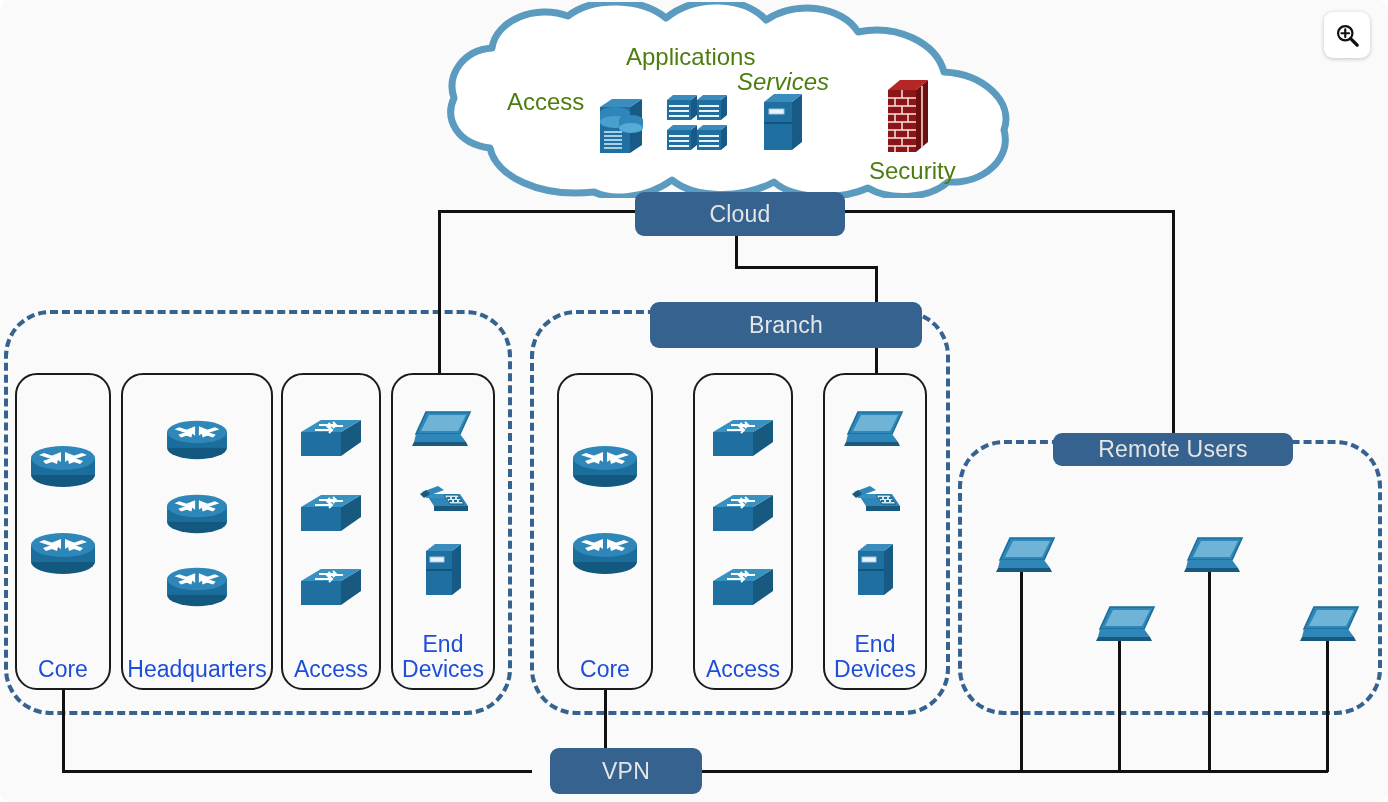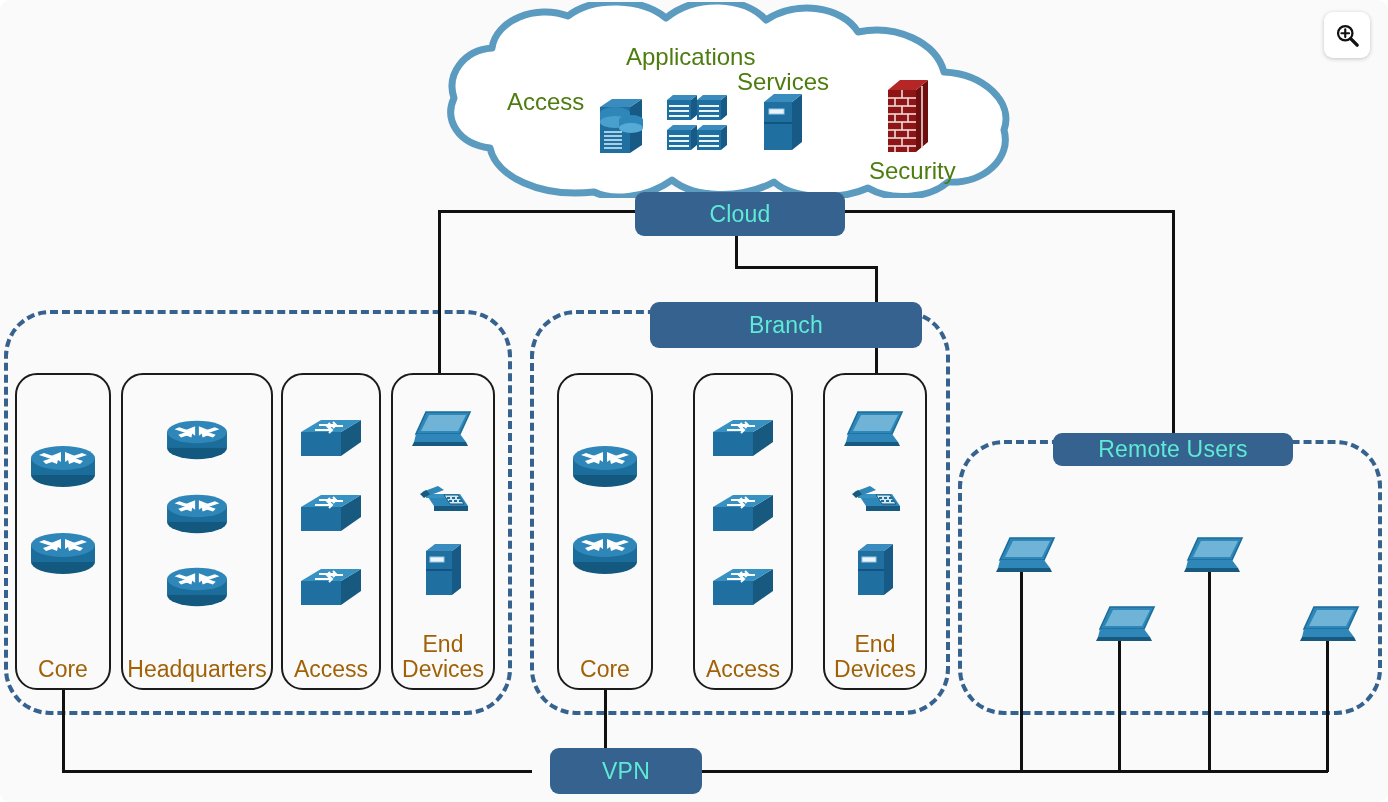--- a/index.html
+++ b/index.html
@@ -7,21 +7,21 @@
   #canvas{
     position:relative;width:1388px;height:802px;
     background:#fafafa;
     border-radius:10px;
     overflow:hidden;
   }
   
   .pill{
     position:absolute;
     background:#35628F;
-    color:#5eead4;
+    color:#e5e5e5;
     border-radius:9px;
     display:flex;align-items:center;justify-content:center;
     font-size:23px;
     letter-spacing:.2px;
     z-index:40;
     box-sizing:border-box;
   }
   
   .zone{
     position:absolute;
@@ -36,21 +36,21 @@
     border:2.5px solid #1b1b1b;
     border-radius:22px;
     background:transparent;
     box-sizing:border-box;
     z-index:20;
   }
   .subbox .sb-label{
     position:absolute;
     left:0;right:0;bottom:6px;
     text-align:center;
-    color:#a16207;
+    color:#1d4ed8;
     font-size:23px;
     line-height:25px;
     white-space:pre-line;
   }
   .sb-icons{
     position:absolute;left:0;right:0;top:0;bottom:46px;
     display:flex;flex-direction:column;align-items:center;justify-content:space-evenly;
   }
   .sb-icons.two{justify-content:center;gap:40px;}
   
@@ -101,21 +101,21 @@
              C 540,72 570,100 560,128
              C 568,156 540,182 504,180
              C 486,196 448,200 424,186
              C 392,200 348,196 330,180
              C 296,198 250,196 228,178
              C 200,198 166,198 150,190 Z" fill="#ffffff" stroke="#5B9BC0" stroke-width="7" stroke-linejoin="round"></path>
   </svg>
 
   <div class="cloud-label" style="left:507px;top:88px;">Access</div>
   <div class="cloud-label" style="left:626px;top:43px;">Applications</div>
-  <div class="cloud-label" style="left:737px;top:68px;">Services</div>
+  <div class="cloud-label" style="left:737px;top:68px;font-style:italic;">Services</div>
   <div class="cloud-label" style="left:869px;top:157px;">Security</div>
 
   <svg style="position:absolute;left:594px;top:85px;z-index:8;" width="56" height="72" viewBox="0 0 56 72">
     <polygon points="6,22 36,22 36,68 6,68" fill="#1F6FA0"></polygon>
     <polygon points="36,22 36,68 48,60 48,14" fill="#175A85"></polygon>
     <polygon points="6,22 36,22 48,14 18,14" fill="#3A8CBE"></polygon>
     <ellipse cx="21" cy="28" rx="15" ry="6" fill="#2E87B8"></ellipse>
     <rect x="6" y="28" width="30" height="9" fill="#2E87B8"></rect>
     <ellipse cx="21" cy="37" rx="15" ry="6" fill="#4AA0CC"></ellipse>
     <ellipse cx="37" cy="35" rx="12" ry="5" fill="#2E87B8"></ellipse>

